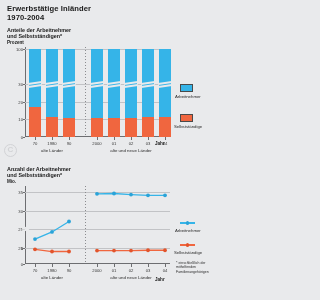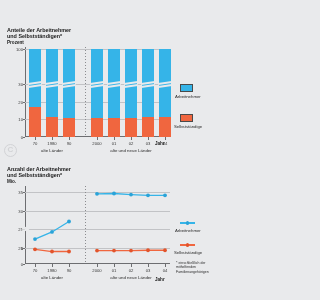--- a/index.html
+++ b/index.html
@@ -123,20 +123,22 @@
     font-size:3.5px; line-height:4.4px; color:#2b2b2b;
   }
   .footnote .star { font-size:3.8px; }
 </style>
 </head>
 <body>
 
 <div class="page">
 
   <div class="title">
+    <div>Erwerbstätige Inländer</div>
+    <div>1970-2004</div>
   </div>
 
   <div class="subtitle">
     <div>Anteile der Arbeitnehmer</div>
     <div>und Selbstständigen*</div>
   </div>
 
   <div class="unit-top">Prozent</div>
 
   <div class="plot" id="plot1" style="left:25px; top:47px; width:145px; height:90px;">

